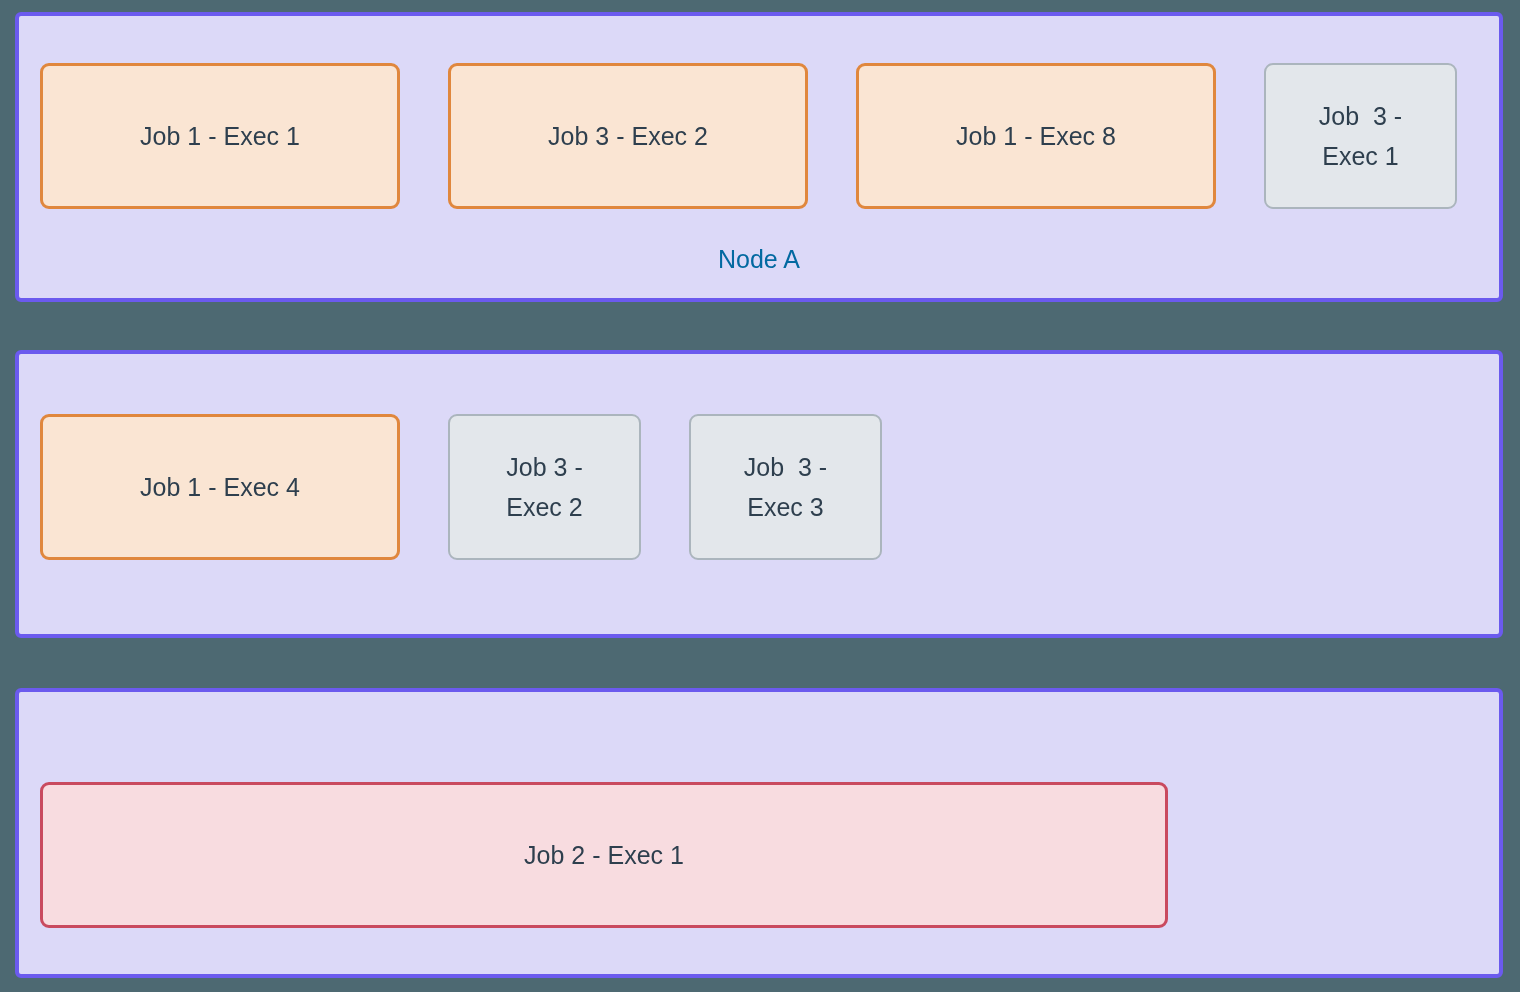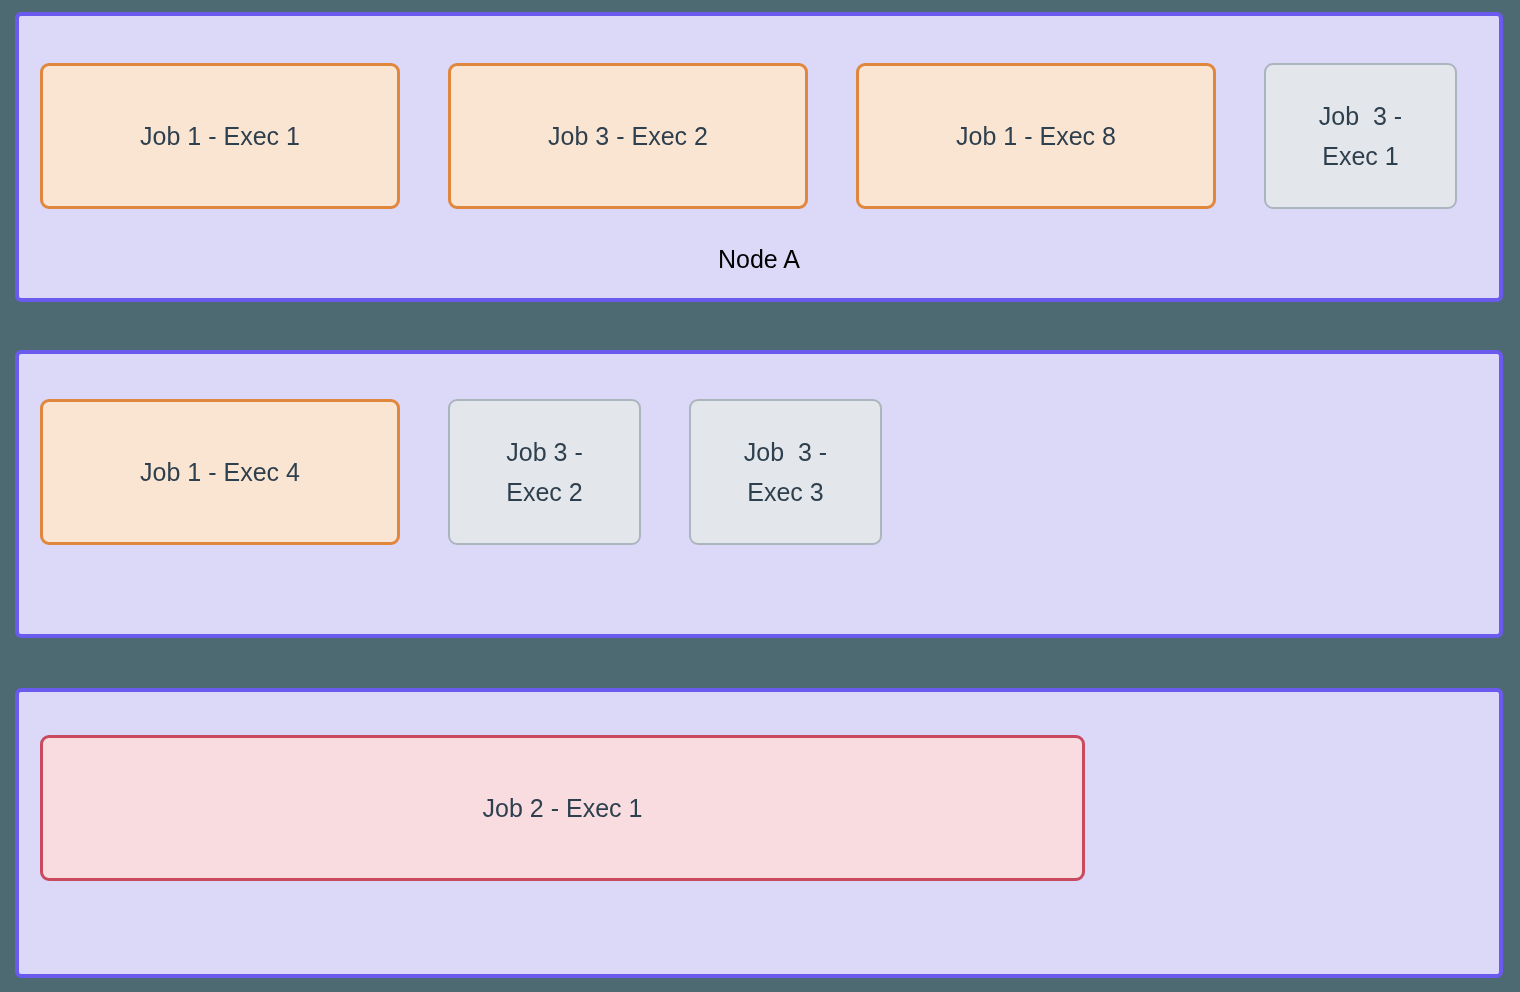--- a/index.html
+++ b/index.html
@@ -28,52 +28,52 @@
   #node-c { top: 688px; height: 290px; }
 
   .executors {
     position: absolute;
     left: 21px;
     display: flex;
     gap: 48px;
     align-items: flex-start;
   }
   #node-a .executors { top: 47px; }
-  #node-b .executors { top: 45px; }
+  #node-b .executors { top: 60px; }
   #node-c .executors { top: 43px; }
 
   .job-box {
     height: 146px;
     border-radius: 9px;
     box-sizing: border-box;
     display: flex;
     align-items: center;
     justify-content: center;
     text-align: center;
     font-size: 25px;
     line-height: 1.6;
     color: #2e3f4e;
     white-space: pre-wrap;
   }
   .w-wide   { width: 360px; }
   .w-narrow { width: 193px; }
-  .w-full   { width: 1045px; }
+  .w-full   { width: 1128px; margin-top: 47px; }
 
   .job1 { background: #fae5d3; border: 3px solid #e0873d; }
   .job3 { background: #e3e7eb; border: 2px solid #abb5bd; }
   .job2 { background: #f8dce0; border: 3px solid #c94a5f; }
 
   .node-label {
     position: absolute;
     left: 0;
     right: 0;
     bottom: 24px;
     text-align: center;
     font-size: 25px;
-    color: #000000;
+    color: #0369a1;
   }
 </style>
 </head>
 <body>
 
 <div class="node" id="node-a">
   <div class="executors">
     <div class="job-box job1 w-wide">Job 1 - Exec 1</div>
     <div class="job-box job1 w-wide">Job 3 - Exec 2</div>
     <div class="job-box job1 w-wide">Job 1 - Exec 8</div>

